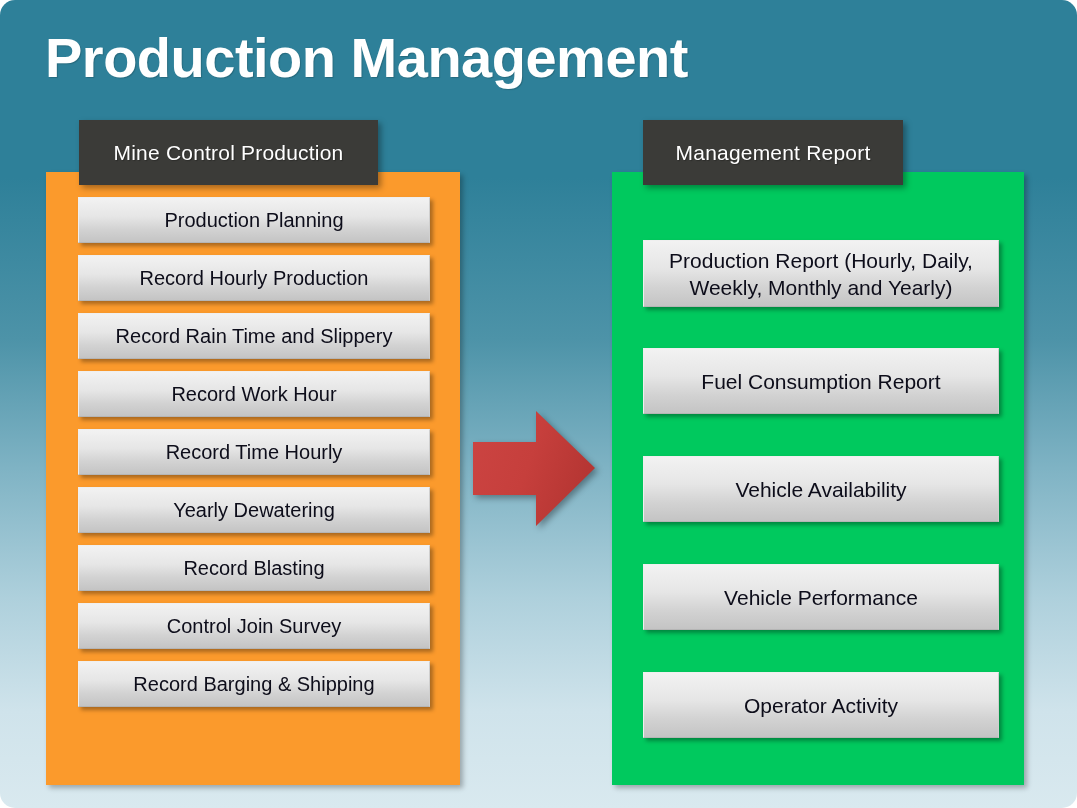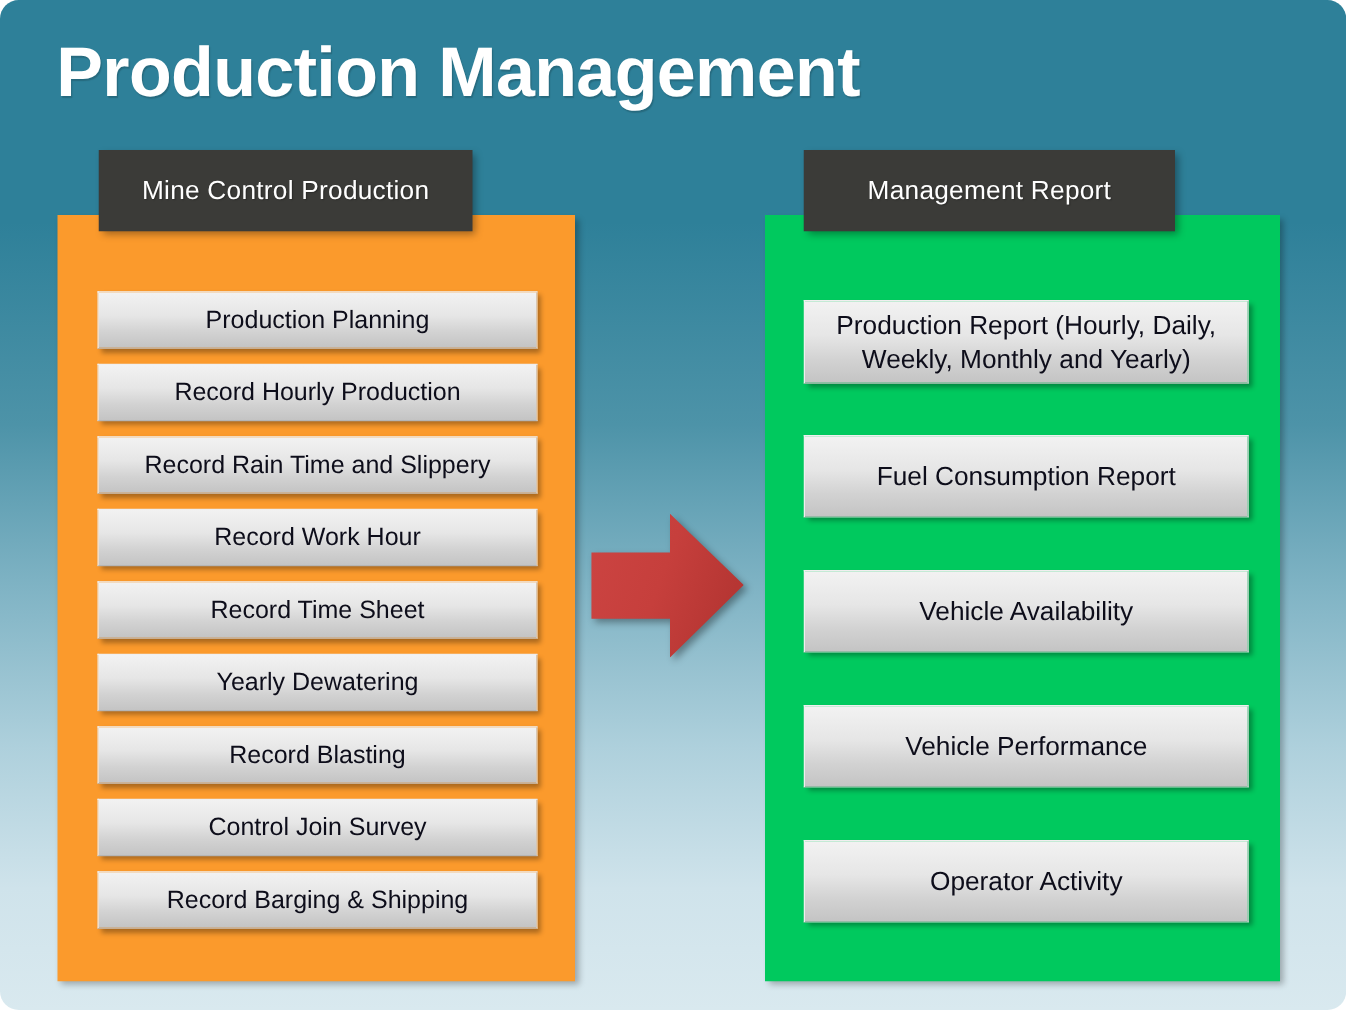--- a/index.html
+++ b/index.html
@@ -79,35 +79,34 @@
   }
   #banner-production {
     left: 79px;
     top: 120px;
     width: 299px;
     height: 65px;
   }
   #banner-report {
     left: 643px;
     top: 120px;
-    width: 297px;
+    width: 260px;
     height: 65px;
   }
 
   
   .btn-list {
     position: absolute;
     display: flex;
     flex-direction: column;
   }
   #list-production {
     left: 78px;
     top: 197px;
     width: 352px;
-    margin-top: 36px;
   }
   #list-report {
     left: 643px;
     top: 240px;
     width: 356px;
   }
 
   .sbtn {
     background: linear-gradient(180deg, #f2f2f2 0%, #e6e6e6 42%, #d2d2d2 72%, #c4c4c4 100%);
     border: 1px solid #efefef;
@@ -155,21 +154,21 @@
 
   <div id="slide-title">Production Management</div>
 
   <div class="panel" id="panel-production"></div>
 
   <div class="btn-list" id="list-production">
     <div class="sbtn">Production Planning</div>
     <div class="sbtn">Record Hourly Production</div>
     <div class="sbtn">Record Rain Time and Slippery</div>
     <div class="sbtn">Record Work Hour</div>
-    <div class="sbtn">Record Time Sheet</div>
+    <div class="sbtn">Record Time Hourly</div>
     <div class="sbtn">Yearly Dewatering</div>
     <div class="sbtn">Record Blasting</div>
     <div class="sbtn">Control Join Survey</div>
     <div class="sbtn">Record Barging &amp; Shipping</div>
   </div>
 
   <div class="banner" id="banner-production">Mine Control Production</div>
 
   <div class="panel" id="panel-report"></div>
 

